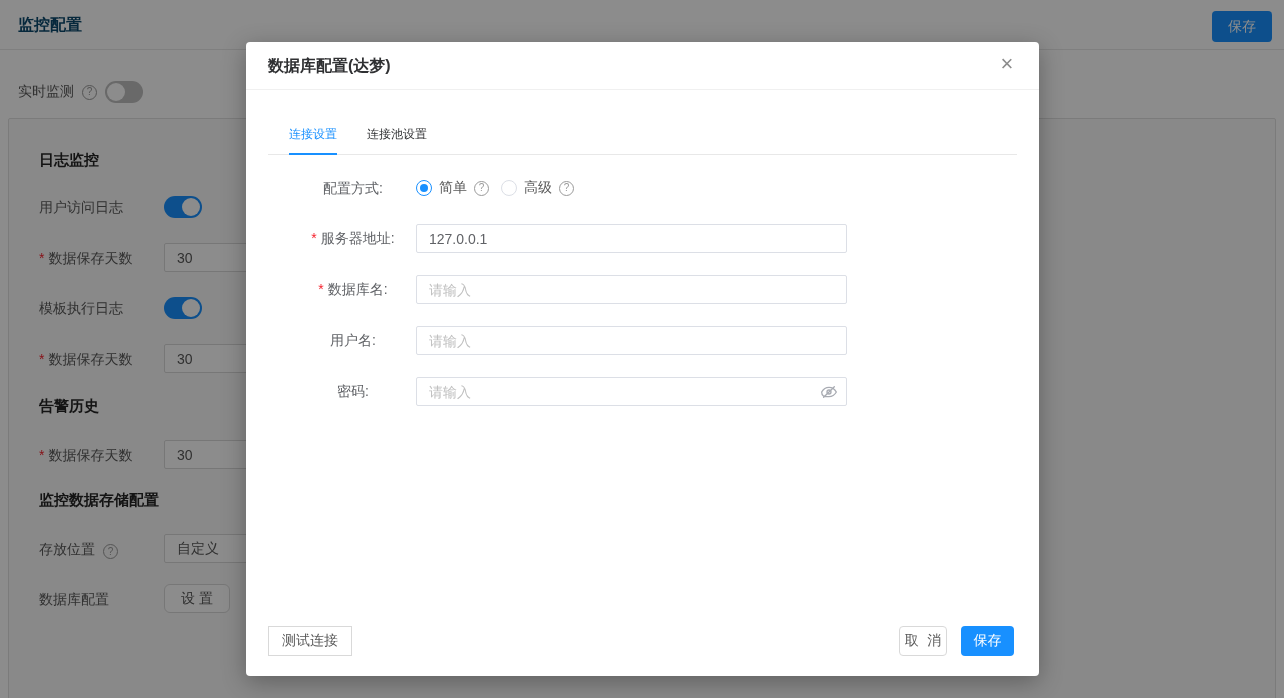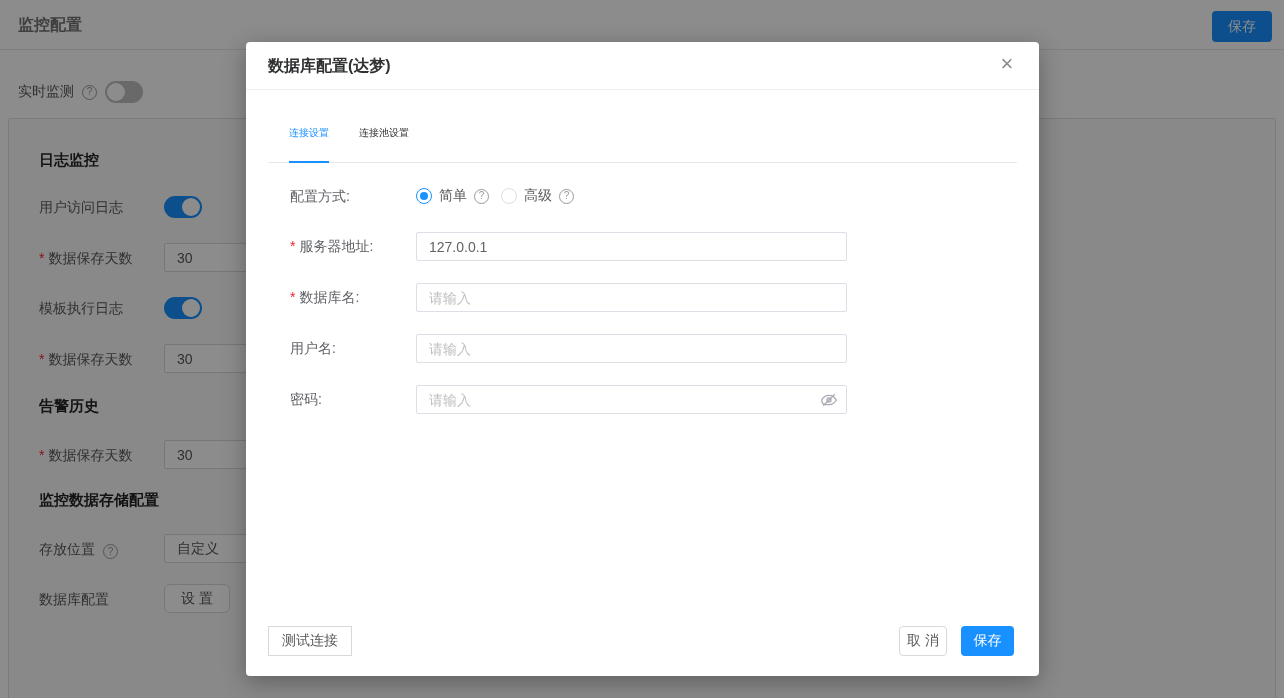--- a/index.html
+++ b/index.html
@@ -4,21 +4,21 @@
 <style>
   * { margin:0; padding:0; box-sizing:border-box; }
   html,body { width:1284px; height:698px; }
   body { font-family:"Liberation Sans","DejaVu Sans",sans-serif; font-size:14px; color:#595959; }
   .screen { position:relative; width:1284px; height:698px; overflow:hidden; background:#fff; }
 
   
   .topbar { position:absolute; left:0; top:0; width:100%; height:50px; background:#fff;
             border-bottom:1px solid #e8e8e8; }
   .page-title { position:absolute; left:18px; top:0; line-height:50px; font-size:16px;
-                font-weight:bold; color:#737373;text-align:center; }
+                font-weight:bold; color:#0c4a6e;text-align:center; }
   .topbar-save { position:absolute; right:12px; top:11px; width:60px; height:31px;
                  background:#1890ff; color:#fff; border:none; border-radius:4px;
                  font-size:14px; cursor:pointer; font-family:inherit; }
 
   .realtime-row { position:absolute; left:18px; top:80px; height:24px; display:flex;
                   align-items:center; gap:8px; }
 
   .help-icon { display:inline-flex; width:15px; height:15px; border:1px solid #9a9a9a;
                border-radius:50%; color:#9a9a9a; font-size:10px; align-items:center;
                justify-content:center; line-height:1; }
@@ -48,26 +48,26 @@
            border-radius:4px; box-shadow:0 6px 24px rgba(0,0,0,0.3); z-index:10; }
   .modal-header { position:relative; height:48px; border-bottom:1px solid #f0f0f0; }
   .modal-title { position:absolute; left:22px; top:0; line-height:48px; font-size:16px;
                  font-weight:bold; color:#303133; }
   .modal-close { position:absolute; right:18px; top:8px; width:28px; height:28px; border:none;
                  background:transparent; color:#8c8c8c; font-size:22px; line-height:28px;
                  cursor:pointer; font-family:inherit; }
 
   .tab-bar { display:flex; gap:30px; margin:36px 22px 0 22px; padding-left:21px;
              border-bottom:1px solid #e8e8e8; }
-  .tab { padding-bottom:21px; font-size:10px; color:#303133; cursor:pointer; }
+  .tab { padding-bottom:10px; font-size:12px; color:#303133; cursor:pointer; }
   .tab.active { color:#1890ff; border-bottom:2px solid #1890ff; margin-bottom:-1px; }
 
   .form { padding:21px 0 0 44px; }
   .form-row { display:flex; margin-bottom:22px; }
-  .form-label { width:126px; line-height:29px; font-size:14px; color:#606266; flex:none; }
+  .form-label { width:126px; line-height:29px; font-size:14px; color:#606266; flex:none;text-align:center; }
   .radio-row { height:22px; margin-top:1px; margin-bottom:25px; }
   .radio-row .form-label { line-height:22px; }
   .radio-group { display:flex; align-items:center; }
   .radio-option { display:flex; align-items:center; gap:7px; cursor:pointer; margin-right:12px; }
   .radio { width:16px; height:16px; border-radius:50%; background:#fff; position:relative; flex:none; }
   .radio.selected { border:1px solid #1890ff; }
   .radio.selected::after { content:""; position:absolute; left:3px; top:3px; width:8px; height:8px;
                            border-radius:50%; background:#1890ff; }
   .radio.unselected { border:1px solid #dcdfe6; }
   .radio-label { color:#595959; }
@@ -75,21 +75,21 @@
   .field-control { position:relative; width:431px; }
   .modal-input { width:431px; height:29px; border:1px solid #dcdfe6; border-radius:2px;
                  padding:0 12px; font-size:14px; color:#606266; background:#fff; font-family:inherit; }
   .modal-input::placeholder { color:#bfbfbf; }
   .eye-btn { position:absolute; right:10px; top:7px; width:16px; height:16px; border:none;
              background:transparent; padding:0; cursor:pointer; }
 
   .footer-left { position:absolute; left:22px; bottom:20px; }
   .btn-plain { height:30px; padding:0 13px; background:#fff; border:1px solid #d9d9d9;
                border-radius:0; font-size:14px; color:#595959; cursor:pointer; font-family:inherit; }
-  .footer-right { position:absolute; right:25px; bottom:20px; display:flex; gap:14px; }
+  .footer-right { position:absolute; right:25px; bottom:20px; display:flex; gap:14px;font-family:Liberation Mono, monospace; }
   .btn-cancel { width:48px; height:30px; background:#fff; border:1px solid #d9d9d9;
                 border-radius:4px; font-size:14px; color:#595959; cursor:pointer; font-family:inherit; }
   .btn-primary { width:53px; height:30px; background:#1890ff; border:none; border-radius:4px;
                  font-size:14px; color:#fff; cursor:pointer; font-family:inherit; }
 </style>
 </head>
 <body>
 
 <div class="screen">
 

